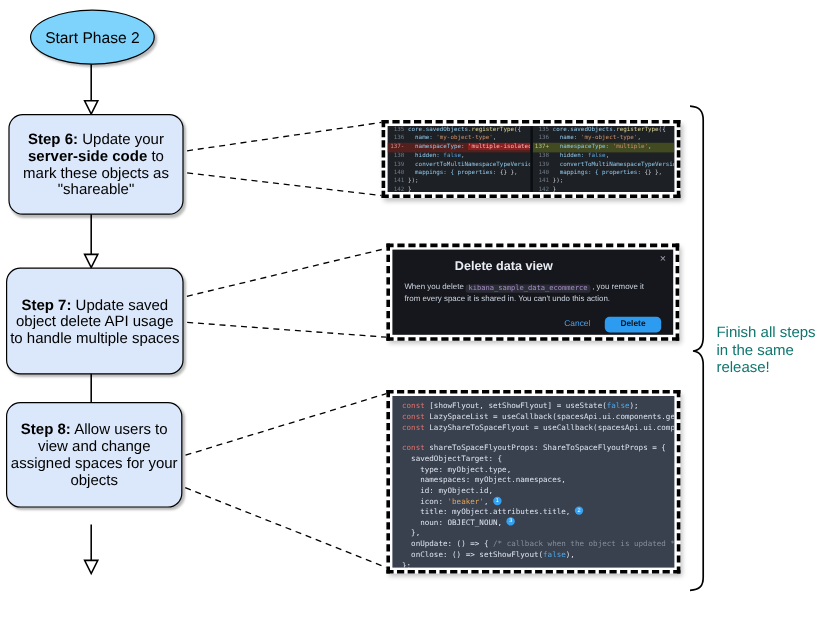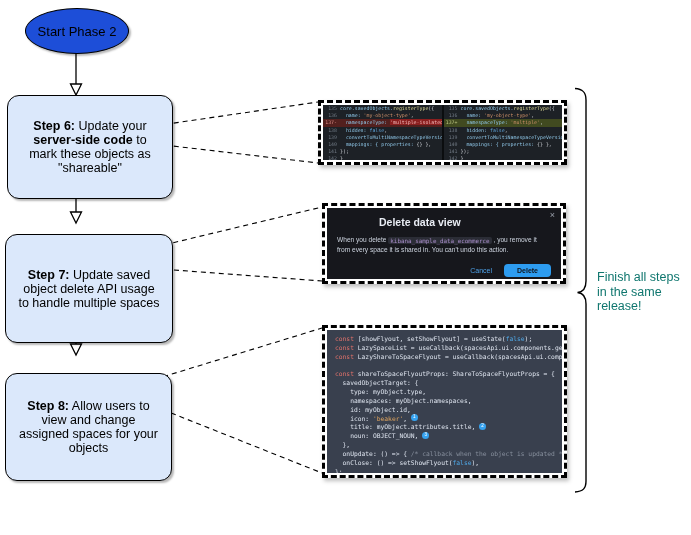--- a/index.html
+++ b/index.html
@@ -1,25 +1,25 @@
 <!DOCTYPE html>
 <html><head>
 <meta charset="utf-8">
 <style>
   html,body{margin:0;padding:0;background:#fff;}
   .stage{position:relative;width:691px;height:535px;background:#fff;font-family:"Liberation Sans",sans-serif;overflow:hidden;}
   svg.overlay{position:absolute;left:0;top:0;z-index:1;}
 
   
-  .ellipse-node{position:absolute;z-index:2;background:#1d4ed8;border:1.6px solid #000;border-radius:50%;
+  .ellipse-node{position:absolute;z-index:2;background:#7dd3fc;border:1.6px solid #000;border-radius:50%;
     display:flex;align-items:center;justify-content:center;font-size:13px;color:#000;text-align:center;
     box-shadow:2px 2px 2px rgba(0,0,0,0.28);}
   .step-box{position:absolute;z-index:2;background:#dbe8fb;border:1.6px solid #000;border-radius:12px;
     display:flex;align-items:center;justify-content:center;text-align:center;font-size:12.5px;color:#000;
-    box-shadow:2px 2px 2px rgba(0,0,0,0.28);padding:12px;}
+    box-shadow:2px 2px 2px rgba(0,0,0,0.28);padding:2px;}
   .step-box b{font-weight:bold;}
 
   
   .annotation{position:absolute;z-index:2;font-size:12.5px;line-height:1.16;color:#0f766e;}
 
   
   .shot{position:absolute;z-index:2;border:3px dashed #000;background:#fff;box-shadow:2px 3px 4px rgba(0,0,0,0.25);}
 
   
   .diff-wrap{position:absolute;inset:2px;background:#1d2126;display:flex;font-family:"DejaVu Sans Mono",monospace;font-size:4.9px;line-height:7.2px;color:#c8ccd2;overflow:hidden;}
@@ -95,25 +95,25 @@
   </svg>
 
   <div class="ellipse-node" style="left:25px;top:8px;width:102px;height:44px;">
     <span>Start Phase 2</span>
   </div>
 
   <div class="step-box" style="left:7px;top:95px;width:140px;height:78px;">
     <div><b>Step 6:</b><span> Update your </span><b>server-side code</b><span> to mark these objects as "shareable"</span></div>
   </div>
 
-  <div class="step-box" style="left:5px;top:234px;width:142px;height:83px;">
+  <div class="step-box" style="left:5px;top:223px;width:142px;height:83px;">
     <div><b>Step 7:</b><span> Update saved object delete API usage to handle multiple spaces</span></div>
   </div>
 
-  <div class="step-box" style="left:5px;top:373px;width:141px;height:82px;">
+  <div class="step-box" style="left:5px;top:335px;width:141px;height:82px;">
     <div><b>Step 8:</b><span> Allow users to view and change assigned spaces for your objects</span></div>
   </div>
 
 
   <div class="annotation" style="left:597px;top:270px;width:88px;">Finish all steps in the same release!</div>
 
   <div class="shot" style="left:318px;top:100px;width:243px;height:59px;">
     <div class="diff-wrap">
       <div class="diff-panel">
 

